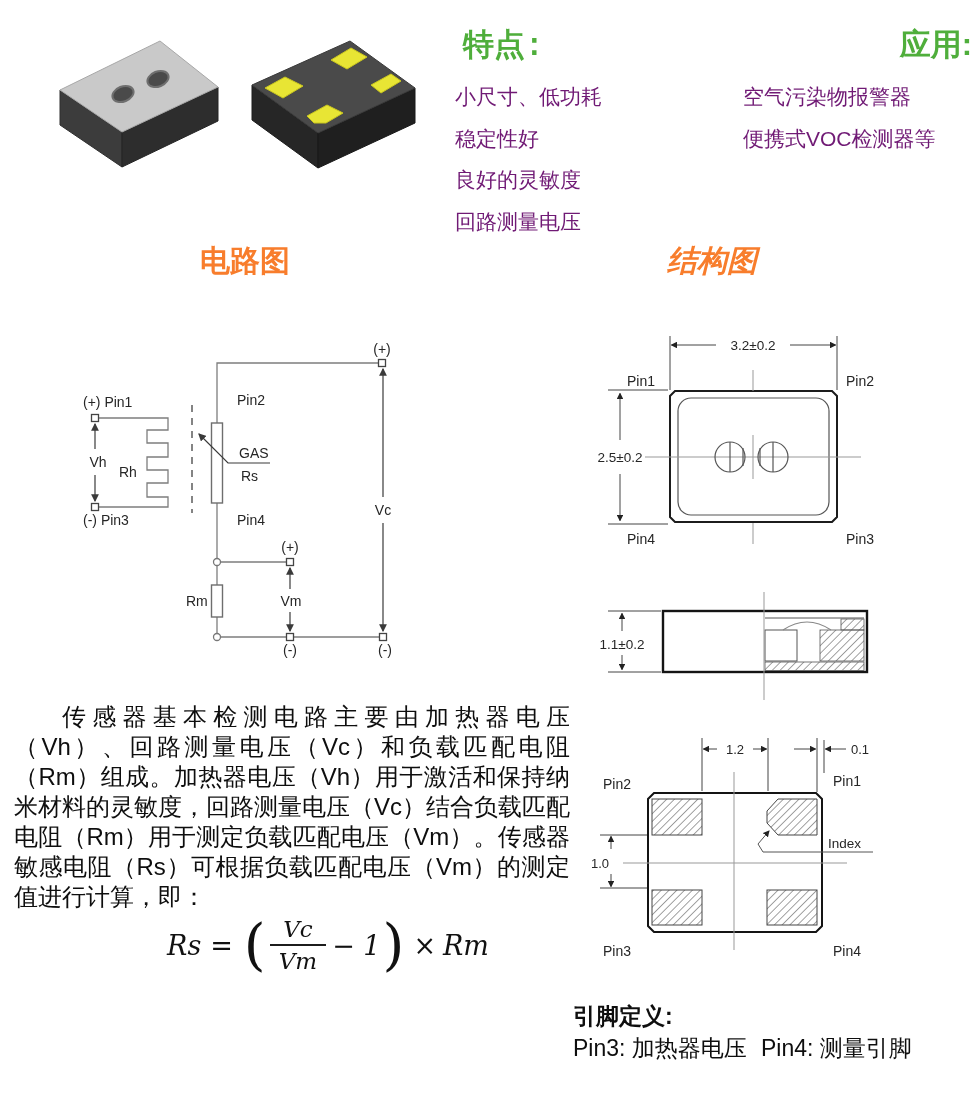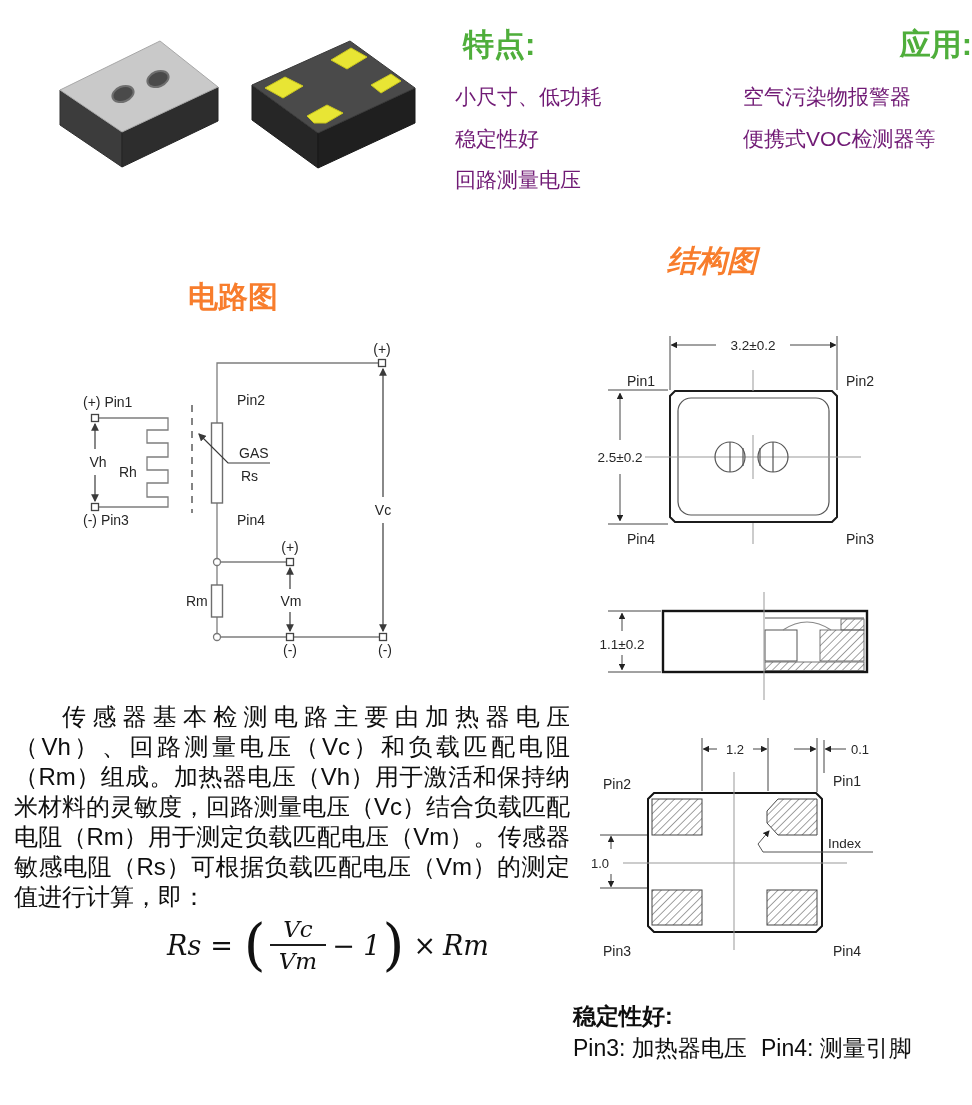--- a/index.html
+++ b/index.html
@@ -4,27 +4,27 @@
 <style>
   html,body{margin:0;padding:0;background:#ffffff;}
   .page{position:relative;width:972px;height:1105px;background:#fff;
         font-family:"Liberation Sans",sans-serif;color:#1a1a1a;overflow:hidden;}
 
   
   .list-block{position:absolute;}
   .lb-features{left:455px;top:24px;width:270px;}
   .lb-apps{left:743px;top:24px;width:229px;}
   .list-title{font-size:31px;font-weight:700;color:#4FAE3B;margin:0 0 10px 0;}
-  .lb-features .list-title{margin-left:8px;}
+  .lb-features .list-title{margin-left:8px;font-family:Liberation Mono, monospace;}
   .lb-apps .list-title{margin-left:39px;text-align:right;}
   .list-item{font-size:21px;line-height:41.5px;color:#701a75;white-space:nowrap;}
 
   
   .sec-title{position:absolute;font-size:30px;font-weight:700;color:#F87D2C;white-space:nowrap;}
-  .st-circuit{left:188px;top:241px;margin-top:36px;}
+  .st-circuit{left:200px;top:241px;}
   .st-structure{left:667px;top:241px;font-style:italic;}
 
   
   .product1{position:absolute;left:30px;top:20px;}
   .product2{position:absolute;left:243px;top:28px;}
   .circuit-svg{position:absolute;left:55px;top:325px;}
   .structure-svg{position:absolute;left:585px;top:328px;}
   svg text{font-family:"Liberation Sans",sans-serif;fill:#262626;}
 
   
@@ -70,20 +70,21 @@
     <polygon points="88,32 108,20 124,29 104,41" fill="#E8E534" stroke="#c9c61e" stroke-width="1"></polygon>
     <polygon points="22,60 42,49 60,58 40,70" fill="#E8E534" stroke="#c9c61e" stroke-width="1"></polygon>
     <polygon points="128,57 148,46 158,53 138,65" fill="#E8E534" stroke="#c9c61e" stroke-width="1"></polygon>
     <polygon points="64,88 84,77 100,85 83,95 71,95" fill="#E8E534" stroke="#c9c61e" stroke-width="1"></polygon>
   </svg>
 
   <div class="list-block lb-features">
     <div class="list-title">特点:</div>
     <div class="list-item">小尺寸、低功耗</div>
     <div class="list-item">稳定性好</div>
+    <div class="list-item">良好的灵敏度</div>
     <div class="list-item">回路测量电压</div>
   </div>
 
   <div class="list-block lb-apps">
     <div class="list-title">应用:</div>
     <div class="list-item">空气污染物报警器</div>
     <div class="list-item">便携式VOC检测器等</div>
   </div>
 
   <div class="sec-title st-circuit">电路图</div>
@@ -269,20 +270,20 @@
       <span class="f-num">Vc</span>
       <span class="f-den">Vm</span>
     </span>
     <span class="f-minus">− 1</span>
     <span class="f-paren">)</span>
     <span class="f-times">×</span>
     <span>Rm</span>
   </div>
 
   <div class="pindefs">
-    <div class="pd-title">稳定性好:</div>
+    <div class="pd-title">引脚定义:</div>
     <div class="pd-row">
       <span class="pd-left">Pin3: 加热器电压</span>
       <span>Pin4: 测量引脚</span>
     </div>
   </div>
 
 </div>
 
 </body></html>

